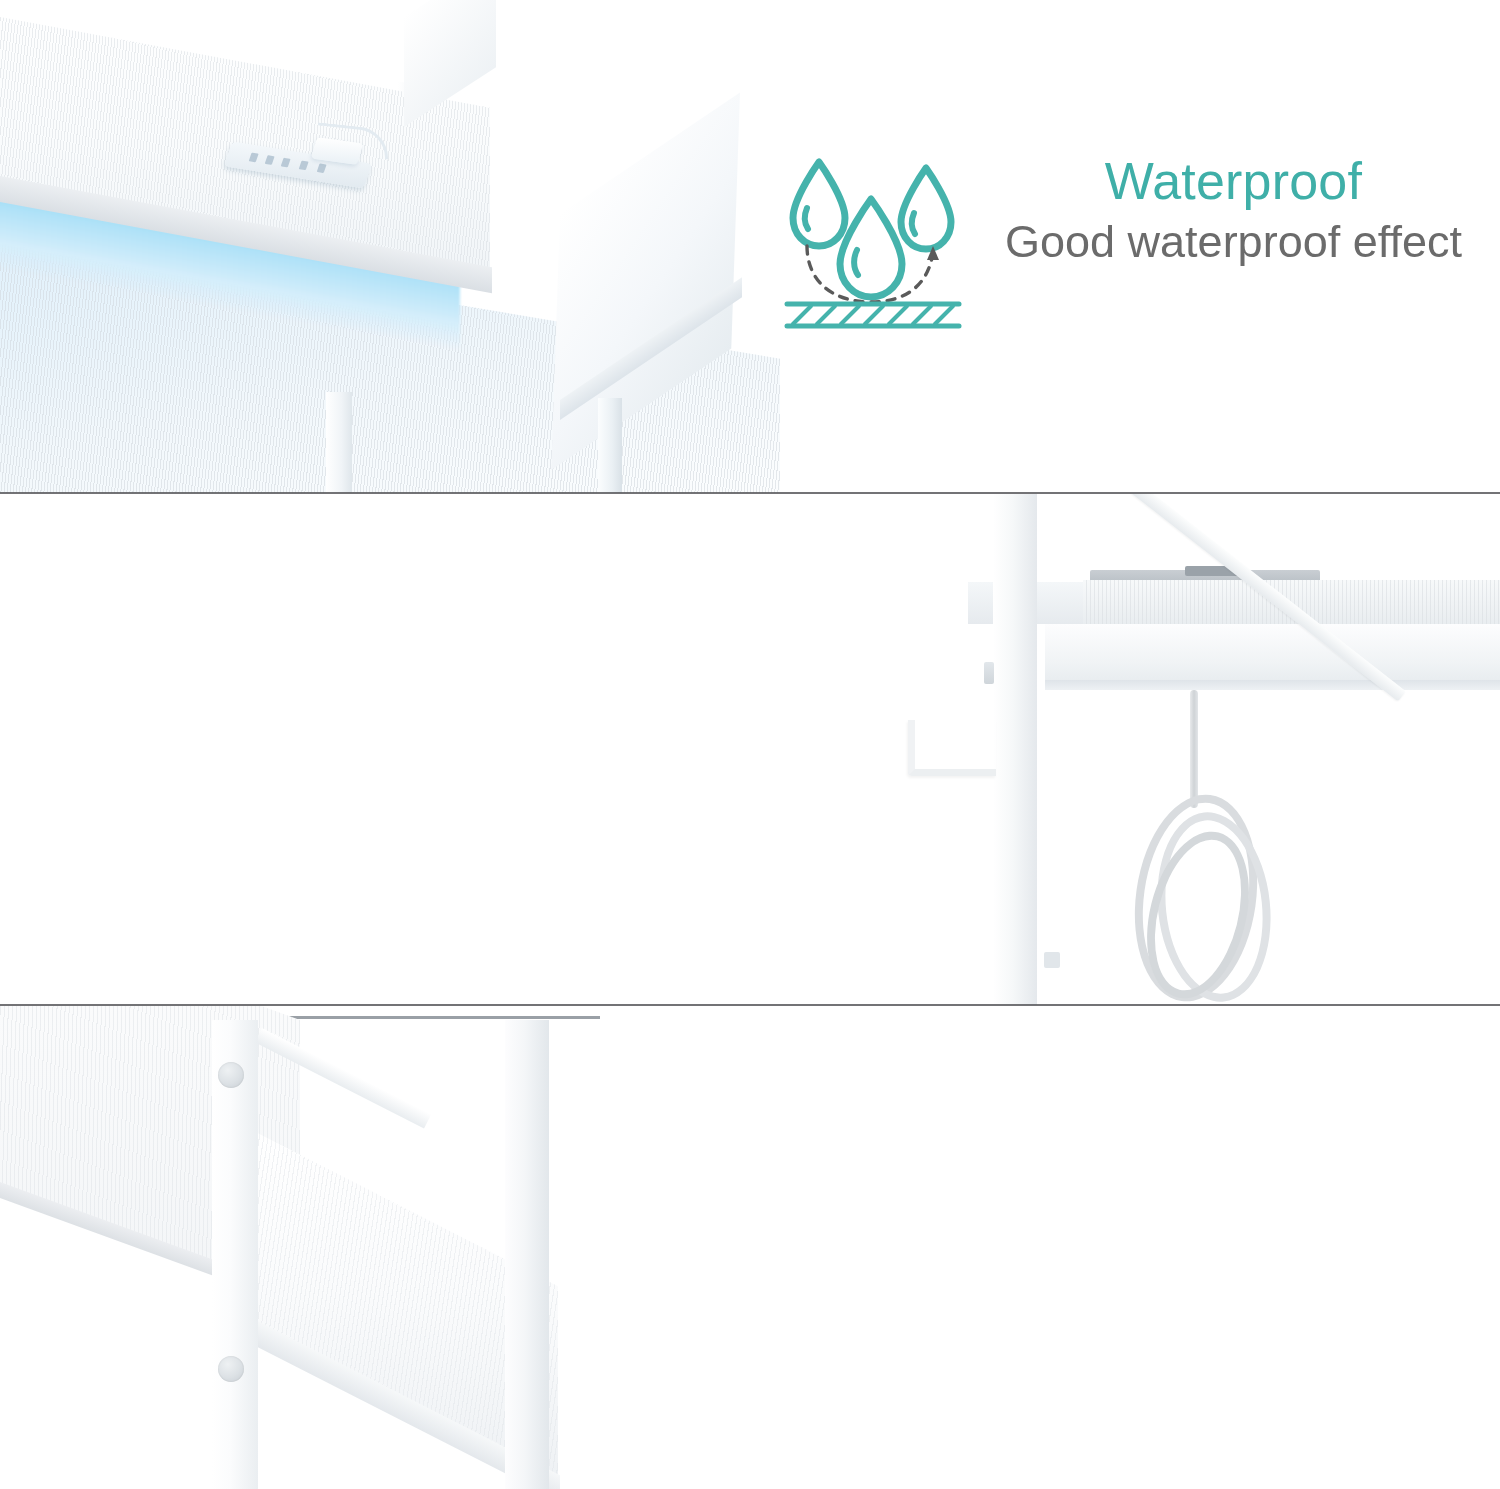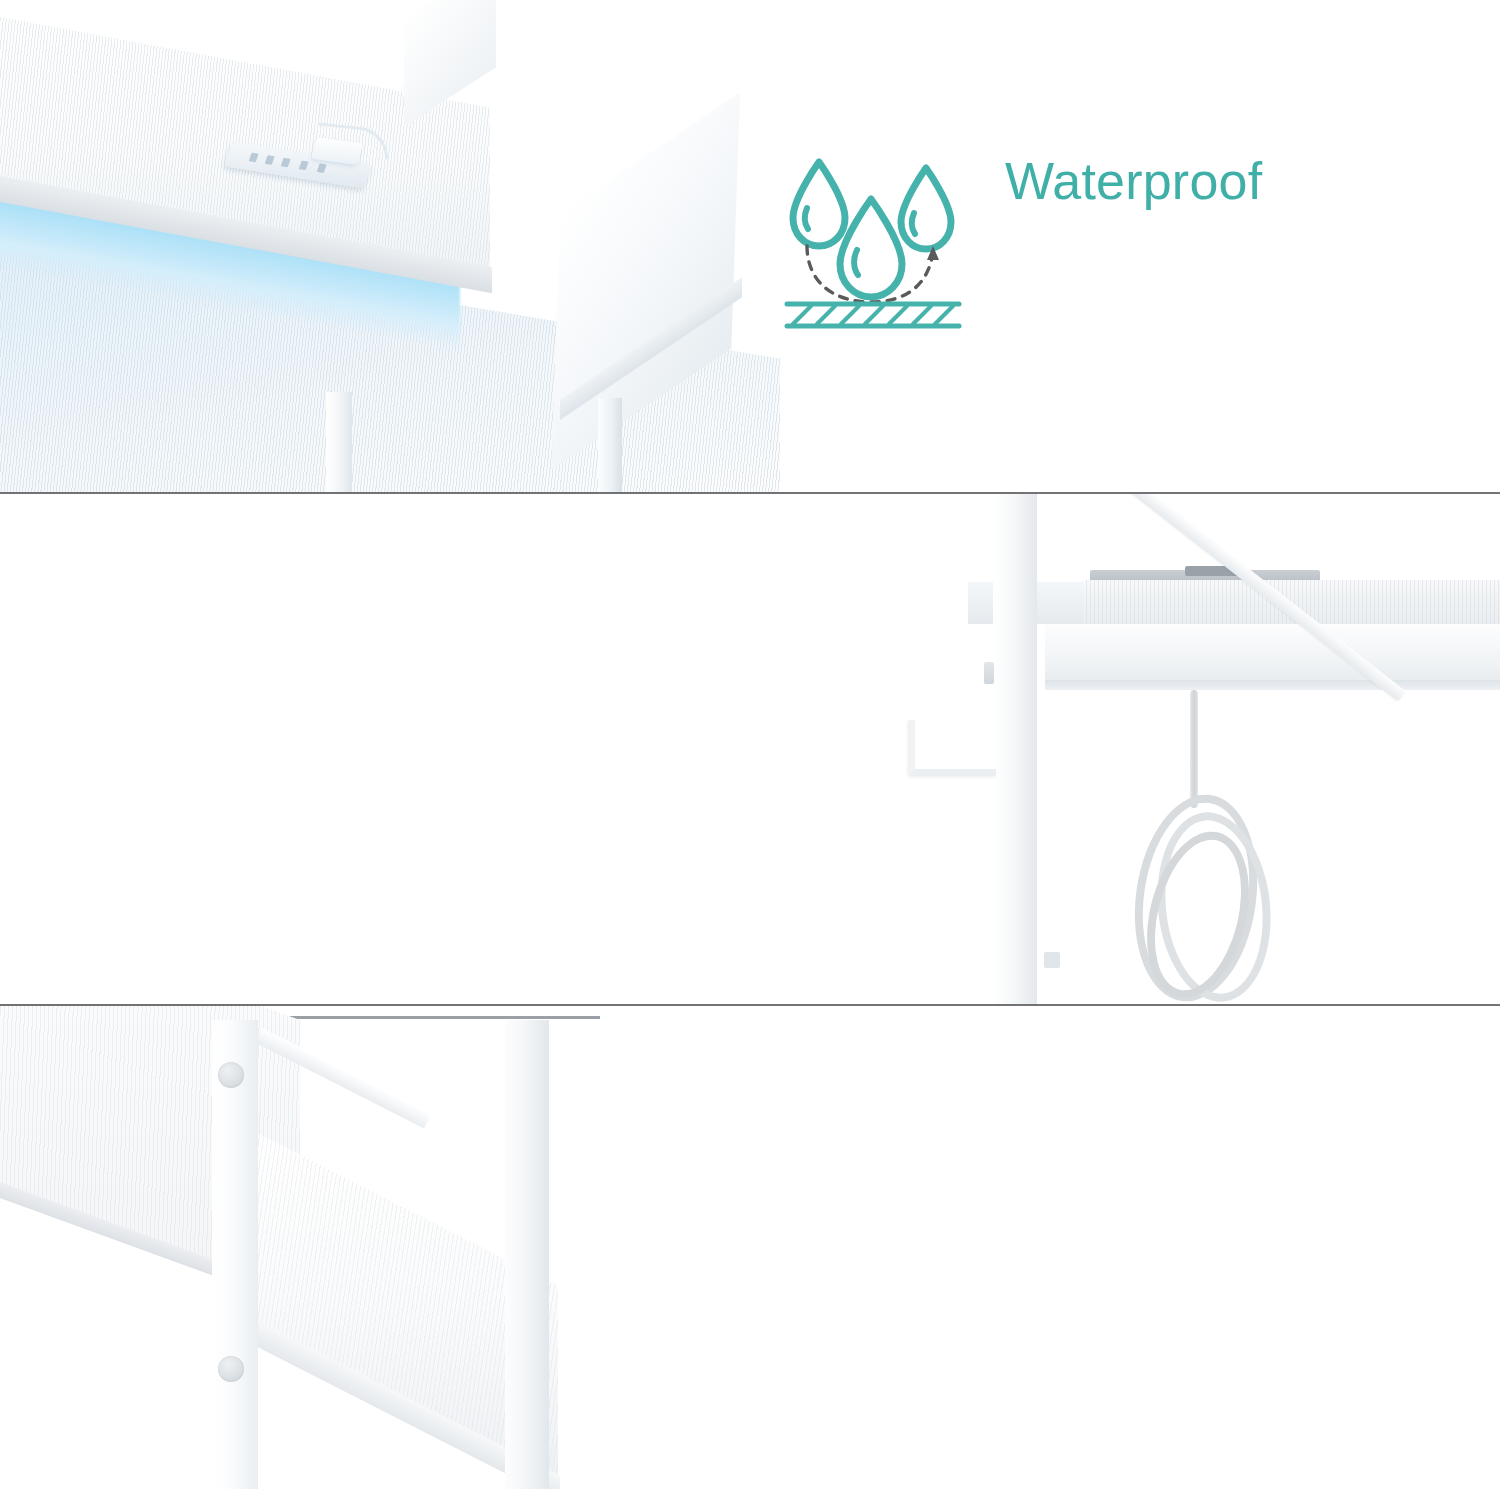--- a/index.html
+++ b/index.html
@@ -379,20 +379,21 @@
             <line x1="58" y1="172" x2="76" y2="154"></line>
             <line x1="82" y1="172" x2="100" y2="154"></line>
             <line x1="106" y1="172" x2="124" y2="154"></line>
             <line x1="130" y1="172" x2="148" y2="154"></line>
             <line x1="152" y1="172" x2="170" y2="154"></line>
           </g>
         </svg>
       </div>
       <div class="ftext">
         <div class="ftitle">Waterproof</div>
+        <div class="fsub">Good waterproof effect</div>
       </div>
     </div>
   </div>
 
   <div class="divider" id="div-1"></div>
 
   <div class="panel" id="panel-2">
     <div id="p2-photo">
       <div id="p2-top-unit"></div>
       <div id="p2-top-unit-2"></div>

